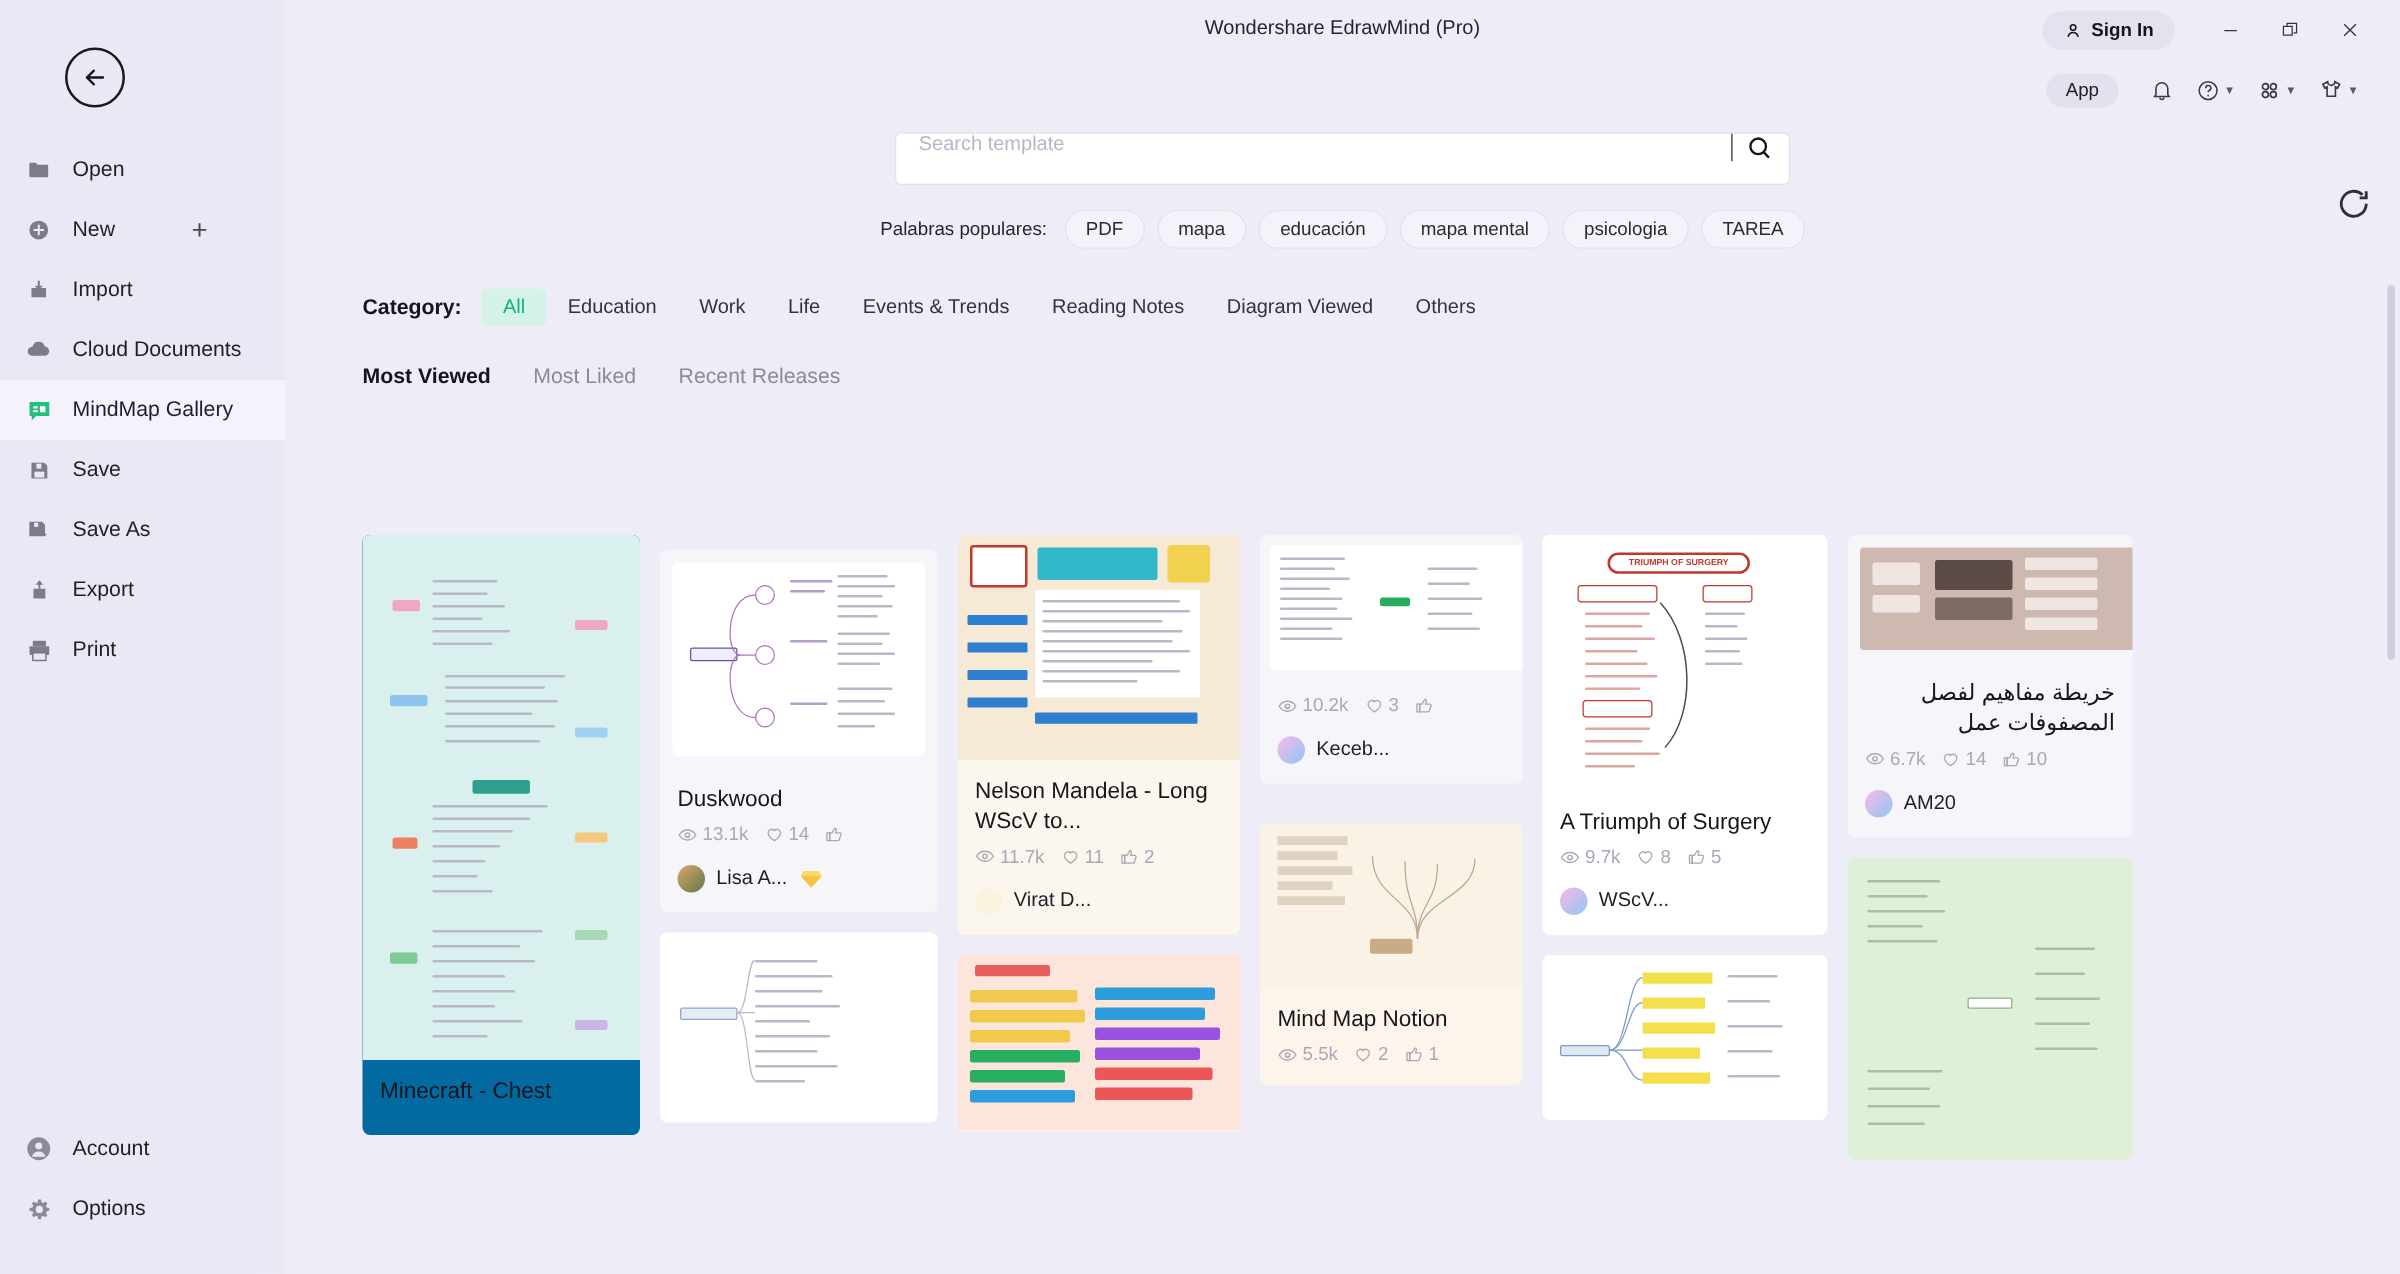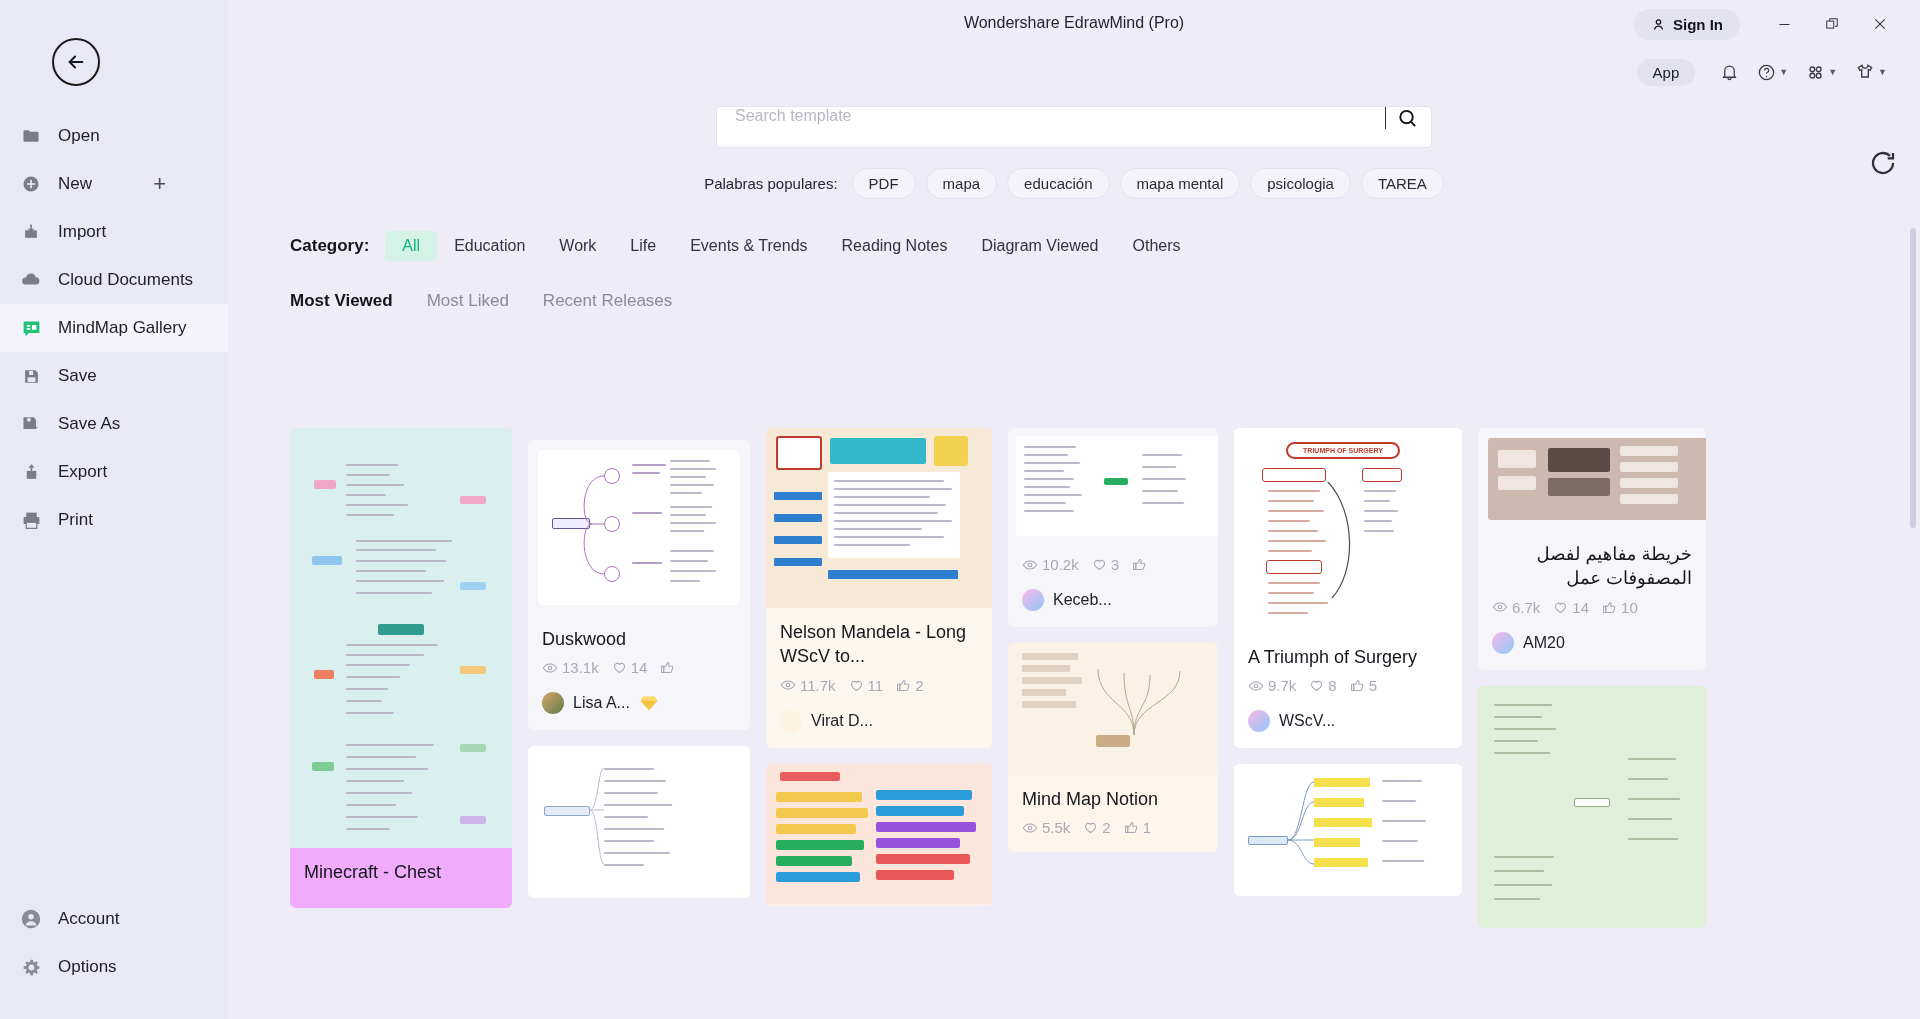--- a/index.html
+++ b/index.html
@@ -410,21 +410,21 @@
       <svg width="30" height="30" viewBox="0 0 24 24" fill="none" stroke="#2f2f3a" stroke-width="1.8">
         <path d="M20 12a8 8 0 1 1-2.4-5.7"></path>
           <polyline points="20 4 20 8.2 15.8 8.2"></polyline>
       </svg>
     </div>
 
     <div class="grid-scroll">
       <div class="grid">
 
         <div class="col">
-          <div class="card" style="background:#f0abfc;">
+          <div class="card" style="background:#0369a1;">
             <div class="thumb" style="height:420px;background:#d9f0ee;">
               <div style="position:absolute;left:10px;top:16px;right:10px;bottom:12px;">
                 <div class="node" style="left:78px;top:180px;width:46px;height:11px;background:#2f9e8f;"></div>
                 <div class="node" style="left:14px;top:36px;width:22px;height:9px;background:#f0a7c6;"></div>
                 <div class="node" style="left:12px;top:112px;width:30px;height:9px;background:#8ec5ee;"></div>
                 <div class="node" style="left:14px;top:226px;width:20px;height:9px;background:#ef7f63;"></div>
                 <div class="node" style="left:12px;top:318px;width:22px;height:9px;background:#7ecb94;"></div>
                 <div class="node" style="left:160px;top:52px;width:26px;height:8px;background:#f0a7c6;"></div>
                 <div class="node" style="left:160px;top:138px;width:26px;height:8px;background:#9fd2f2;"></div>
                 <div class="node" style="left:160px;top:222px;width:26px;height:8px;background:#f4c87d;"></div>
@@ -666,21 +666,21 @@
                   <span></span>
                 </span>
               </div>
               <div class="author">
                 <span class="avatar"></span>
                 <span class="author-name">Keceb...</span>
               </div>
             </div>
           </div>
 
-          <div class="card" style="background:#fdf5ec;">
+          <div class="card" style="background:#fdf5ec;margin-top:16px;">
             <div class="thumb" style="height:132px;background:#fbf2e6;">
               <div style="position:absolute;left:14px;top:10px;width:56px;height:7px;background:#dfd2c0;"></div>
               <div style="position:absolute;left:14px;top:22px;width:48px;height:7px;background:#dfd2c0;"></div>
               <div style="position:absolute;left:14px;top:34px;width:60px;height:7px;background:#dfd2c0;"></div>
               <div style="position:absolute;left:14px;top:46px;width:44px;height:7px;background:#dfd2c0;"></div>
               <div style="position:absolute;left:14px;top:58px;width:54px;height:7px;background:#dfd2c0;"></div>
               <div style="position:absolute;left:88px;top:92px;width:34px;height:12px;background:#c9ab86;border-radius:2px;"></div>
               <svg style="position:absolute;left:80px;top:20px;" width="110" height="76" fill="none" stroke="#b8a68e" stroke-width="1">
                   <path d="M46 72 C46 40, 10 40, 10 6"></path>
                   <path d="M46 72 C46 44, 36 44, 36 10"></path>

